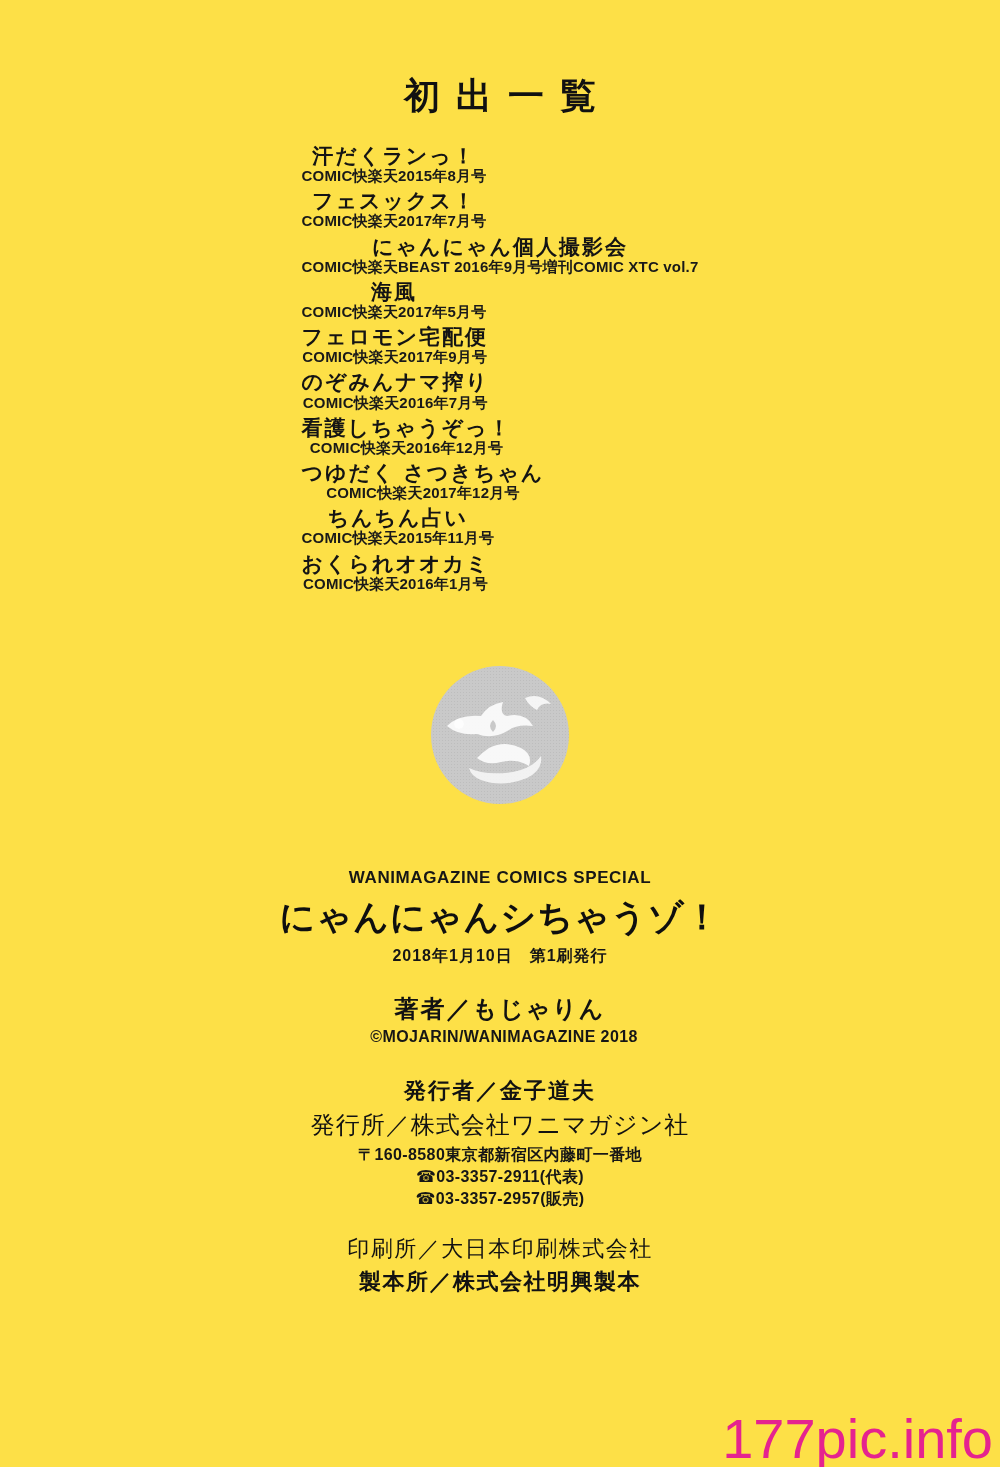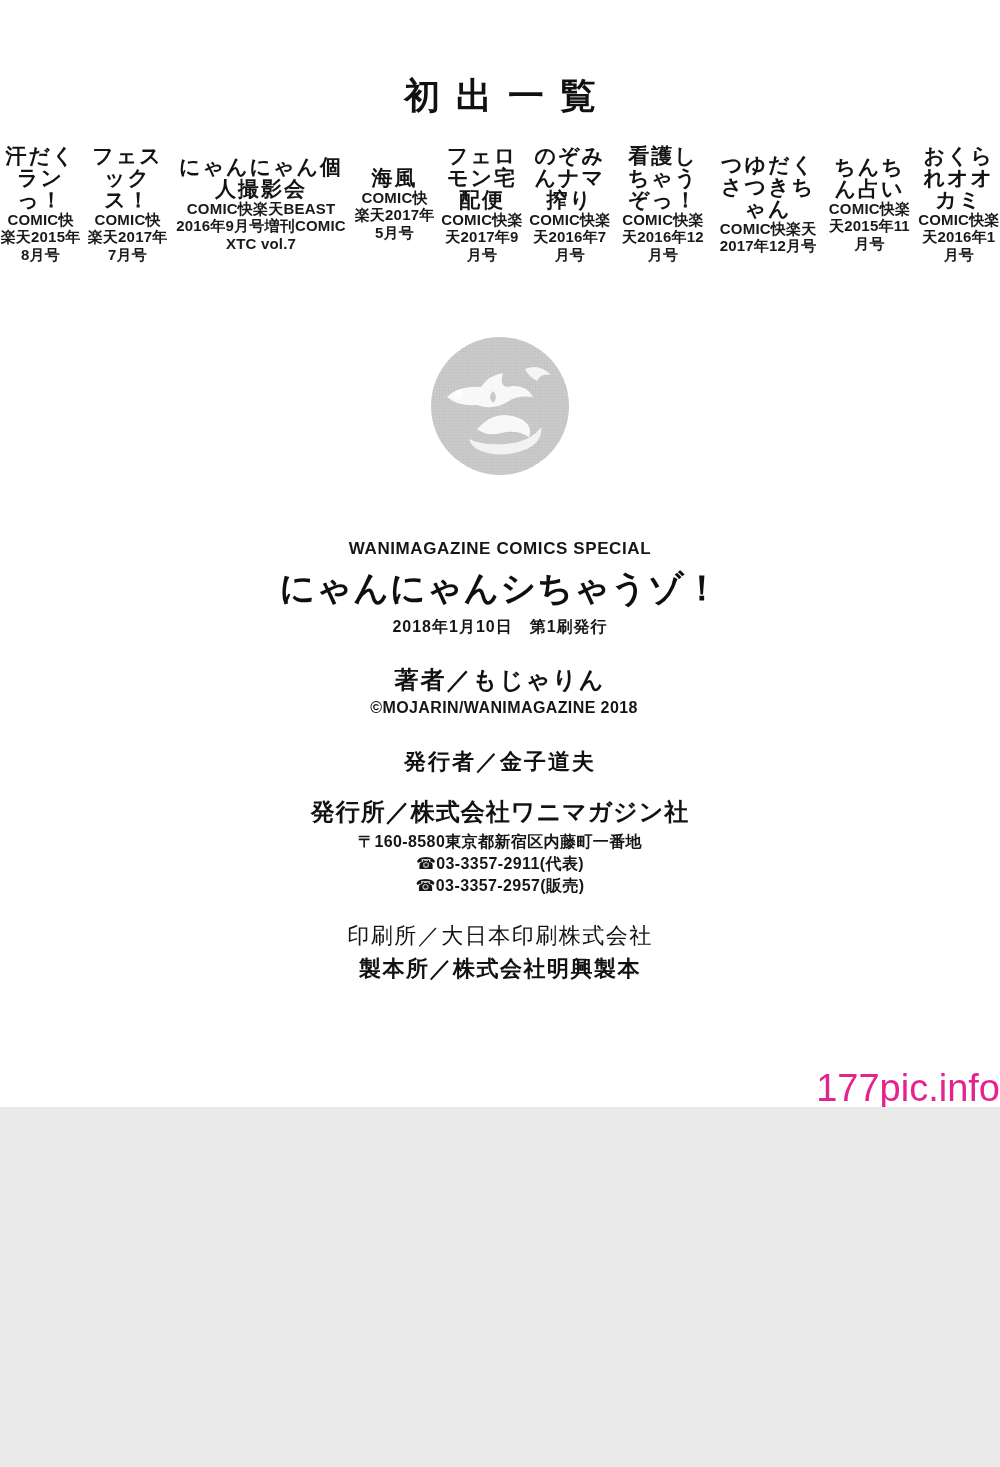--- a/index.html
+++ b/index.html
@@ -3,23 +3,23 @@
 <meta charset="utf-8">
 <style>
   html, body {
     margin: 0;
     padding: 0;
     background: #e9e9e9;
   }
   .page {
     position: relative;
     width: 1000px;
-    height: 1107px;
+    height: 1467px;
     margin: 0 auto;
-    background: #ffffff;
+    background: #fde047;
     overflow: hidden;
     font-family: "Liberation Sans", "DejaVu Sans", sans-serif;
     color: #1a1a1a;
     -webkit-font-smoothing: antialiased;
   }
   .col {
     position: absolute;
     left: 0;
     top: 0;
     width: 1000px;
@@ -31,22 +31,22 @@
   .heading {
     margin: 72px 0 24px 0;
     font-size: 36px;
     font-weight: bold;
     letter-spacing: 16px;
     text-indent: 16px; 
     color: #111;
   }
   .works {
     display: flex;
-    flex-direction: row;
-    align-items: center;
+    flex-direction: column;
+    align-items: flex-start;
     gap: 6px;
   }
   .work-title {
     font-size: 21px;
     line-height: 1.05;
     font-weight: bold;
     letter-spacing: 2px;
     color: #141414;
   }
   .work-source {
@@ -105,23 +105,23 @@
     margin-left: 8px;
   }
   .publisher-person {
     margin-top: 30px;
     font-size: 22px;
     font-weight: bold;
     letter-spacing: 2px;
     color: #121212;
   }
   .publisher-company {
-    margin-top: 19px;
+    margin-top: 3px;
     font-size: 24px;
-    font-weight: bold;
+    font-weight: normal;
     letter-spacing: 1px;
     color: #121212;
     text-align: center;
   }
   .publisher-address {
     margin-top: 4px;
     font-size: 16px;
     font-weight: bold;
     letter-spacing: 0.4px;
     color: #161616;
@@ -142,23 +142,23 @@
   }
   .binder-line {
     margin-top: 3px;
     font-size: 22px;
     font-weight: bold;
     letter-spacing: 1.5px;
     color: #121212;
   }
   .watermark {
     position: absolute;
-    right: 0;
+    right: 7px;
     bottom: 0px;
-    font-size: 38px;
+    font-size: 56px;
     font-weight: normal;
     letter-spacing: 0px;
     line-height: 1.0;
   }
 </style>
 </head>
 <body>
 
 <div class="page">
   <div class="col">

